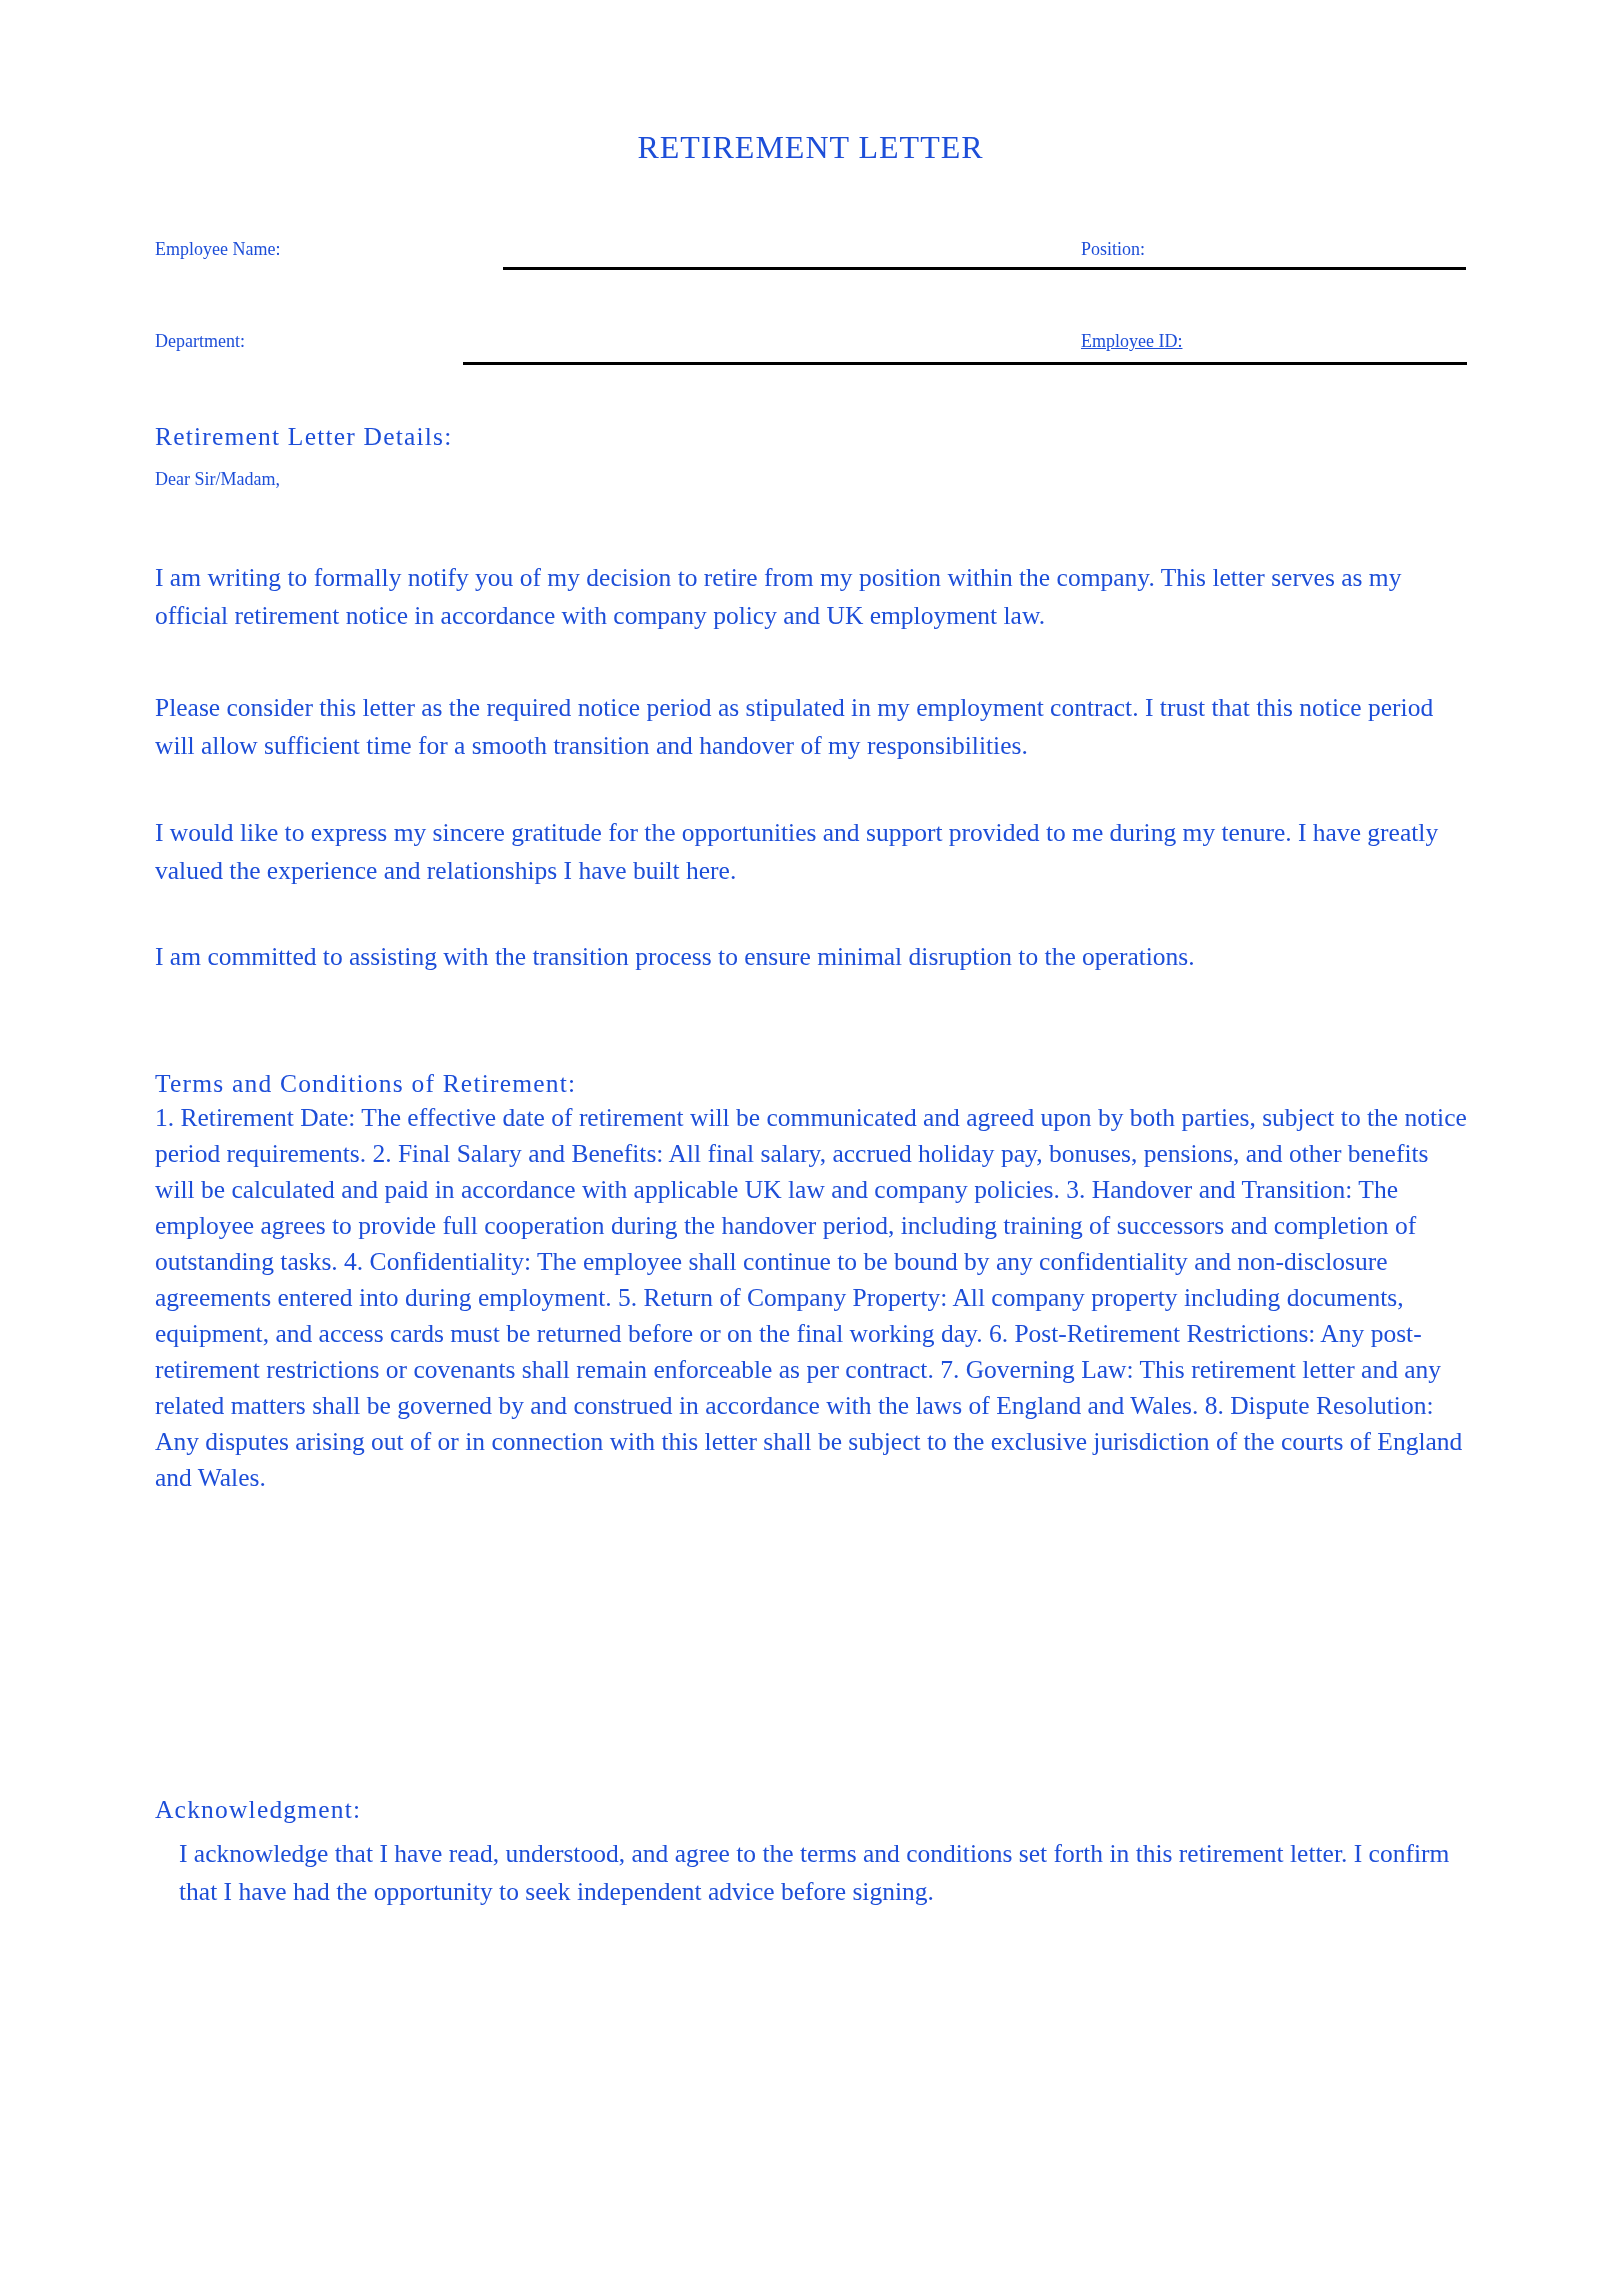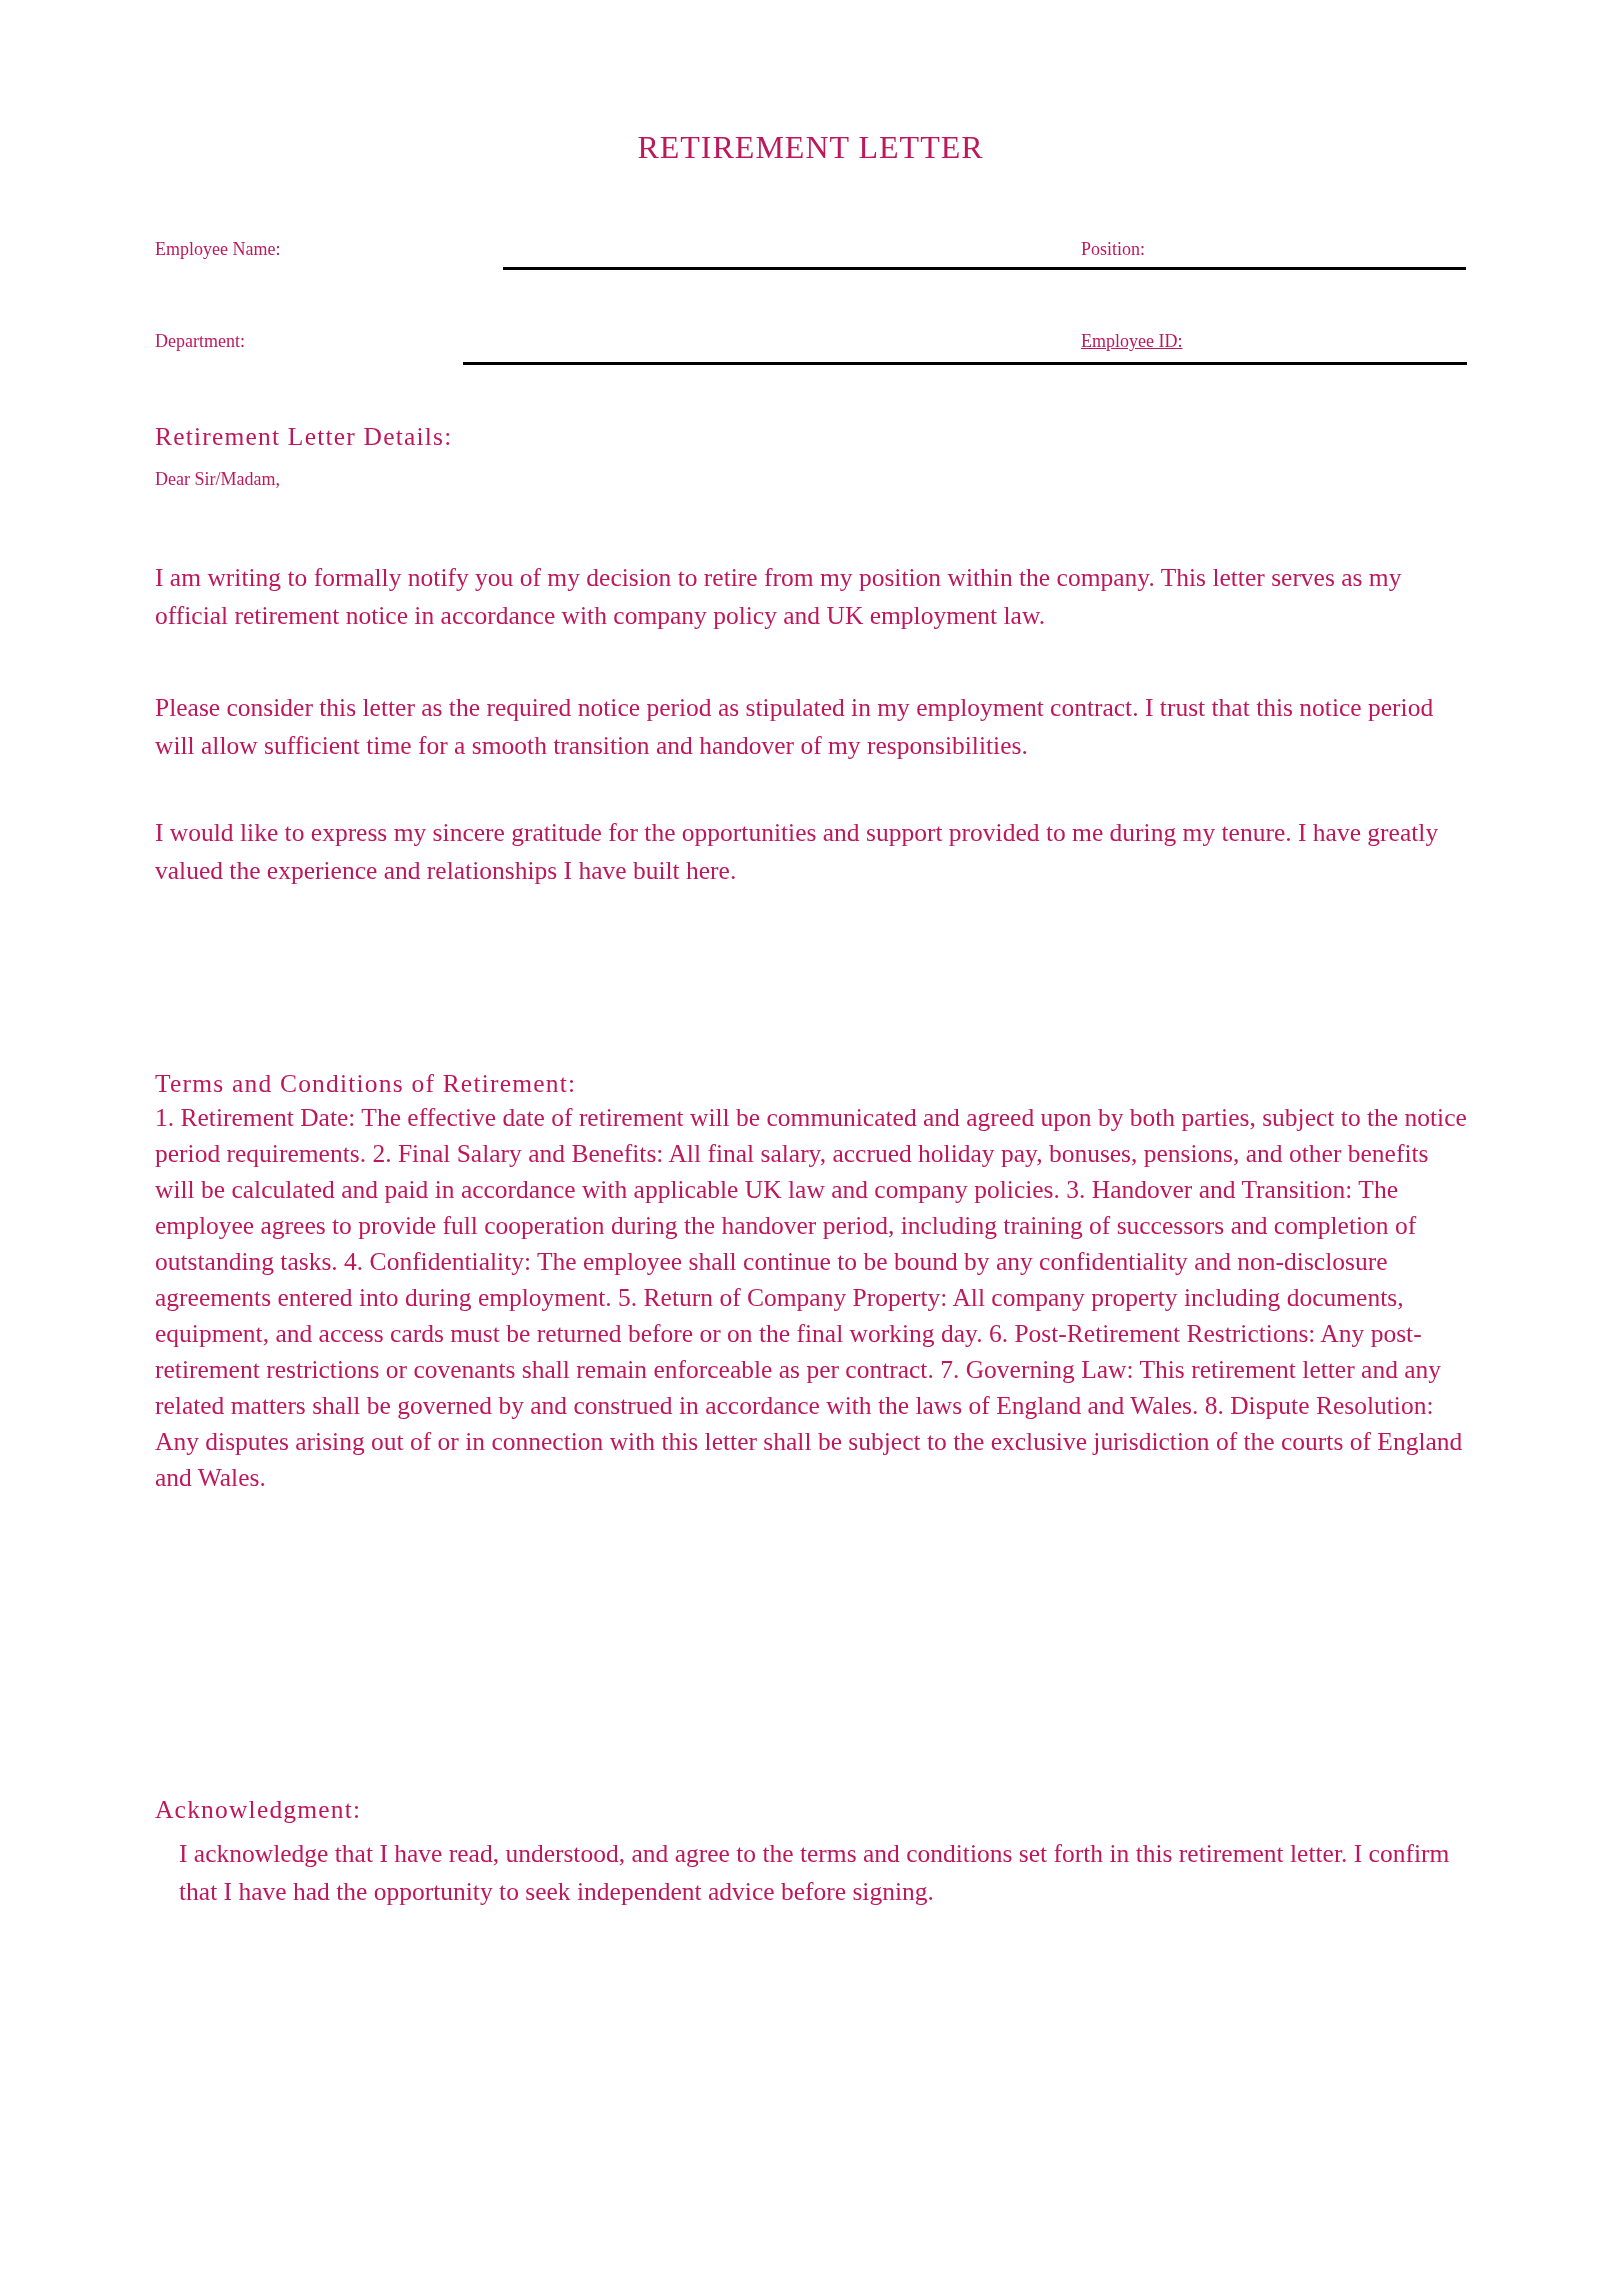--- a/index.html
+++ b/index.html
@@ -5,21 +5,21 @@
   html, body {
     margin: 0;
     padding: 0;
     background: #ffffff;
   }
   .page {
     position: relative;
     width: 1621px;
     height: 2293px;
     background: #ffffff;
-    color: #be185d;
+    color: #1d4ed8;
     font-family: "Liberation Serif", "DejaVu Serif", serif;
     overflow: hidden;
   }
   .abs { position: absolute; }
   .title {
     top: 128px;
     left: 0;
     width: 100%;
     text-align: center;
     font-size: 32px;
@@ -72,20 +72,21 @@
 
   <div class="abs heading" style="left:155px; top:422px;">Retirement Letter Details:</div>
   <div class="abs lbl" style="left:155px; top:465px;">Dear Sir/Madam,</div>
 
   <div class="abs para" style="left:155px; top:559px;">I am writing to formally notify you of my decision to retire from my position within the company. This letter serves as my official retirement notice in accordance with company policy and UK employment law.</div>
 
   <div class="abs para" style="left:155px; top:689px;">Please consider this letter as the required notice period as stipulated in my employment contract. I trust that this notice period will allow sufficient time for a smooth transition and handover of my responsibilities.</div>
 
   <div class="abs para" style="left:155px; top:814px;">I would like to express my sincere gratitude for the opportunities and support provided to me during my tenure. I have greatly valued the experience and relationships I have built here.</div>
 
+  <div class="abs para" style="left:155px; top:938px;">I am committed to assisting with the transition process to ensure minimal disruption to the operations.</div>
 
   <div class="abs heading" style="left:155px; top:1069px;">Terms and Conditions of Retirement:</div>
   <div class="abs terms-body" style="left:155px; top:1100px;">1. Retirement Date: The effective date of retirement will be communicated and agreed upon by both parties, subject to the notice period requirements. 2. Final Salary and Benefits: All final salary, accrued holiday pay, bonuses, pensions, and other benefits will be calculated and paid in accordance with applicable UK law and company policies. 3. Handover and Transition: The employee agrees to provide full cooperation during the handover period, including training of successors and completion of outstanding tasks. 4. Confidentiality: The employee shall continue to be bound by any confidentiality and non-disclosure agreements entered into during employment. 5. Return of Company Property: All company property including documents, equipment, and access cards must be returned before or on the final working day. 6. Post-Retirement Restrictions: Any post-retirement restrictions or covenants shall remain enforceable as per contract. 7. Governing Law: This retirement letter and any related matters shall be governed by and construed in accordance with the laws of England and Wales. 8. Dispute Resolution: Any disputes arising out of or in connection with this letter shall be subject to the exclusive jurisdiction of the courts of England and Wales.</div>
 
   <div class="abs heading" style="left:155px; top:1795px;">Acknowledgment:</div>
   <div class="abs para" style="left:155px; top:1835px;margin-left:24px;">I acknowledge that I have read, understood, and agree to the terms and conditions set forth in this retirement letter. I confirm that I have had the opportunity to seek independent advice before signing.</div>
 
 </div>
 
 

